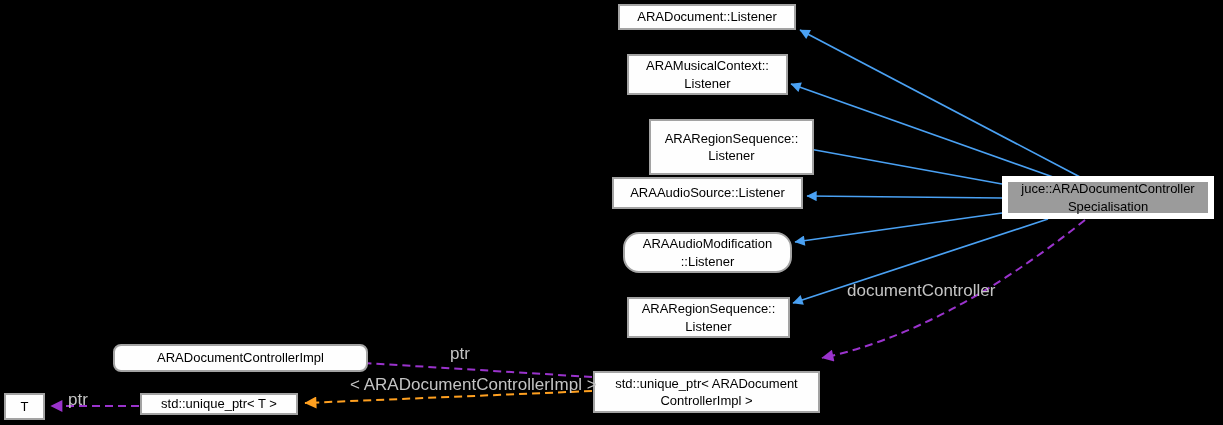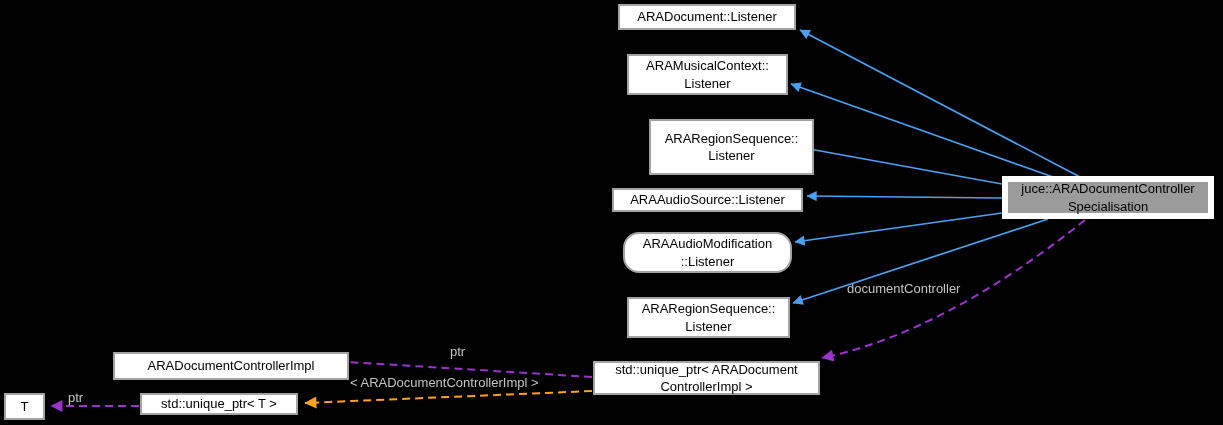--- a/index.html
+++ b/index.html
@@ -35,21 +35,21 @@
     white-space: pre-line;
     cursor: pointer;
   }
   .node.current {
     background: #9b9b9b;
     border: 6px solid #ffffff;
   }
   .edge-label {
     position: absolute;
     color: #c4c4c4;
-    font-size: 13px;
+    font-size: 17px;
     white-space: pre;
   }
 </style>
 </head>
 <body>
 
 <div id="diagram">
 
   <svg id="edges" width="1223" height="425" viewBox="0 0 1223 425">
     <defs>
@@ -79,38 +79,38 @@
   </svg>
 
   <div class="node" style="left:618px; top:4px;   width:178px; height:26px;">ARADocument::Listener</div>
 
   <div class="node" style="left:627px; top:54px;  width:161px; height:41px;">ARAMusicalContext::
 Listener</div>
 
   <div class="node" style="left:625px; top:119px; width:165px; height:56px;margin-left:24px;">ARARegionSequence::
 Listener</div>
 
-  <div class="node" style="left:612px; top:188px; width:191px; height:24px;">ARAAudioSource::Listener</div>
+  <div class="node" style="left:612px; top:177px; width:191px; height:32px;">ARAAudioSource::Listener</div>
 
   <div class="node" style="left:623px; top:232px; width:169px; height:41px;border-radius:16px;">ARAAudioModification
 ::Listener</div>
 
   <div class="node" style="left:627px; top:297px; width:163px; height:41px;">ARARegionSequence::
 Listener</div>
 
   <div class="node current" style="left:1002px; top:176px; width:212px; height:43px;">juce::ARADocumentController
 Specialisation</div>
 
-  <div class="node" style="left:113px; top:352px; width:236px; height:28px;">ARADocumentControllerImpl</div>
+  <div class="node" style="left:113px; top:344px; width:255px; height:28px;border-radius:8px;">ARADocumentControllerImpl</div>
 
   <div class="node" style="left:4px;  top:393px; width:41px;  height:27px;">T</div>
 
   <div class="node" style="left:140px; top:393px; width:158px; height:22px;">std::unique_ptr&lt; T &gt;</div>
 
-  <div class="node" style="left:593px; top:361px; width:227px; height:34px;">std::unique_ptr&lt; ARADocument
+  <div class="node" style="left:593px; top:371px; width:227px; height:42px;">std::unique_ptr&lt; ARADocument
 ControllerImpl &gt;</div>
 
   <div class="edge-label" style="left:847px; top:281px;">documentController</div>
 
   <div class="edge-label" style="left:450px; top:344px;">ptr</div>
 
   <div class="edge-label" style="left:350px; top:375px;">&lt; ARADocumentControllerImpl &gt;</div>
 
   <div class="edge-label" style="left:68px; top:390px;">ptr</div>
 

